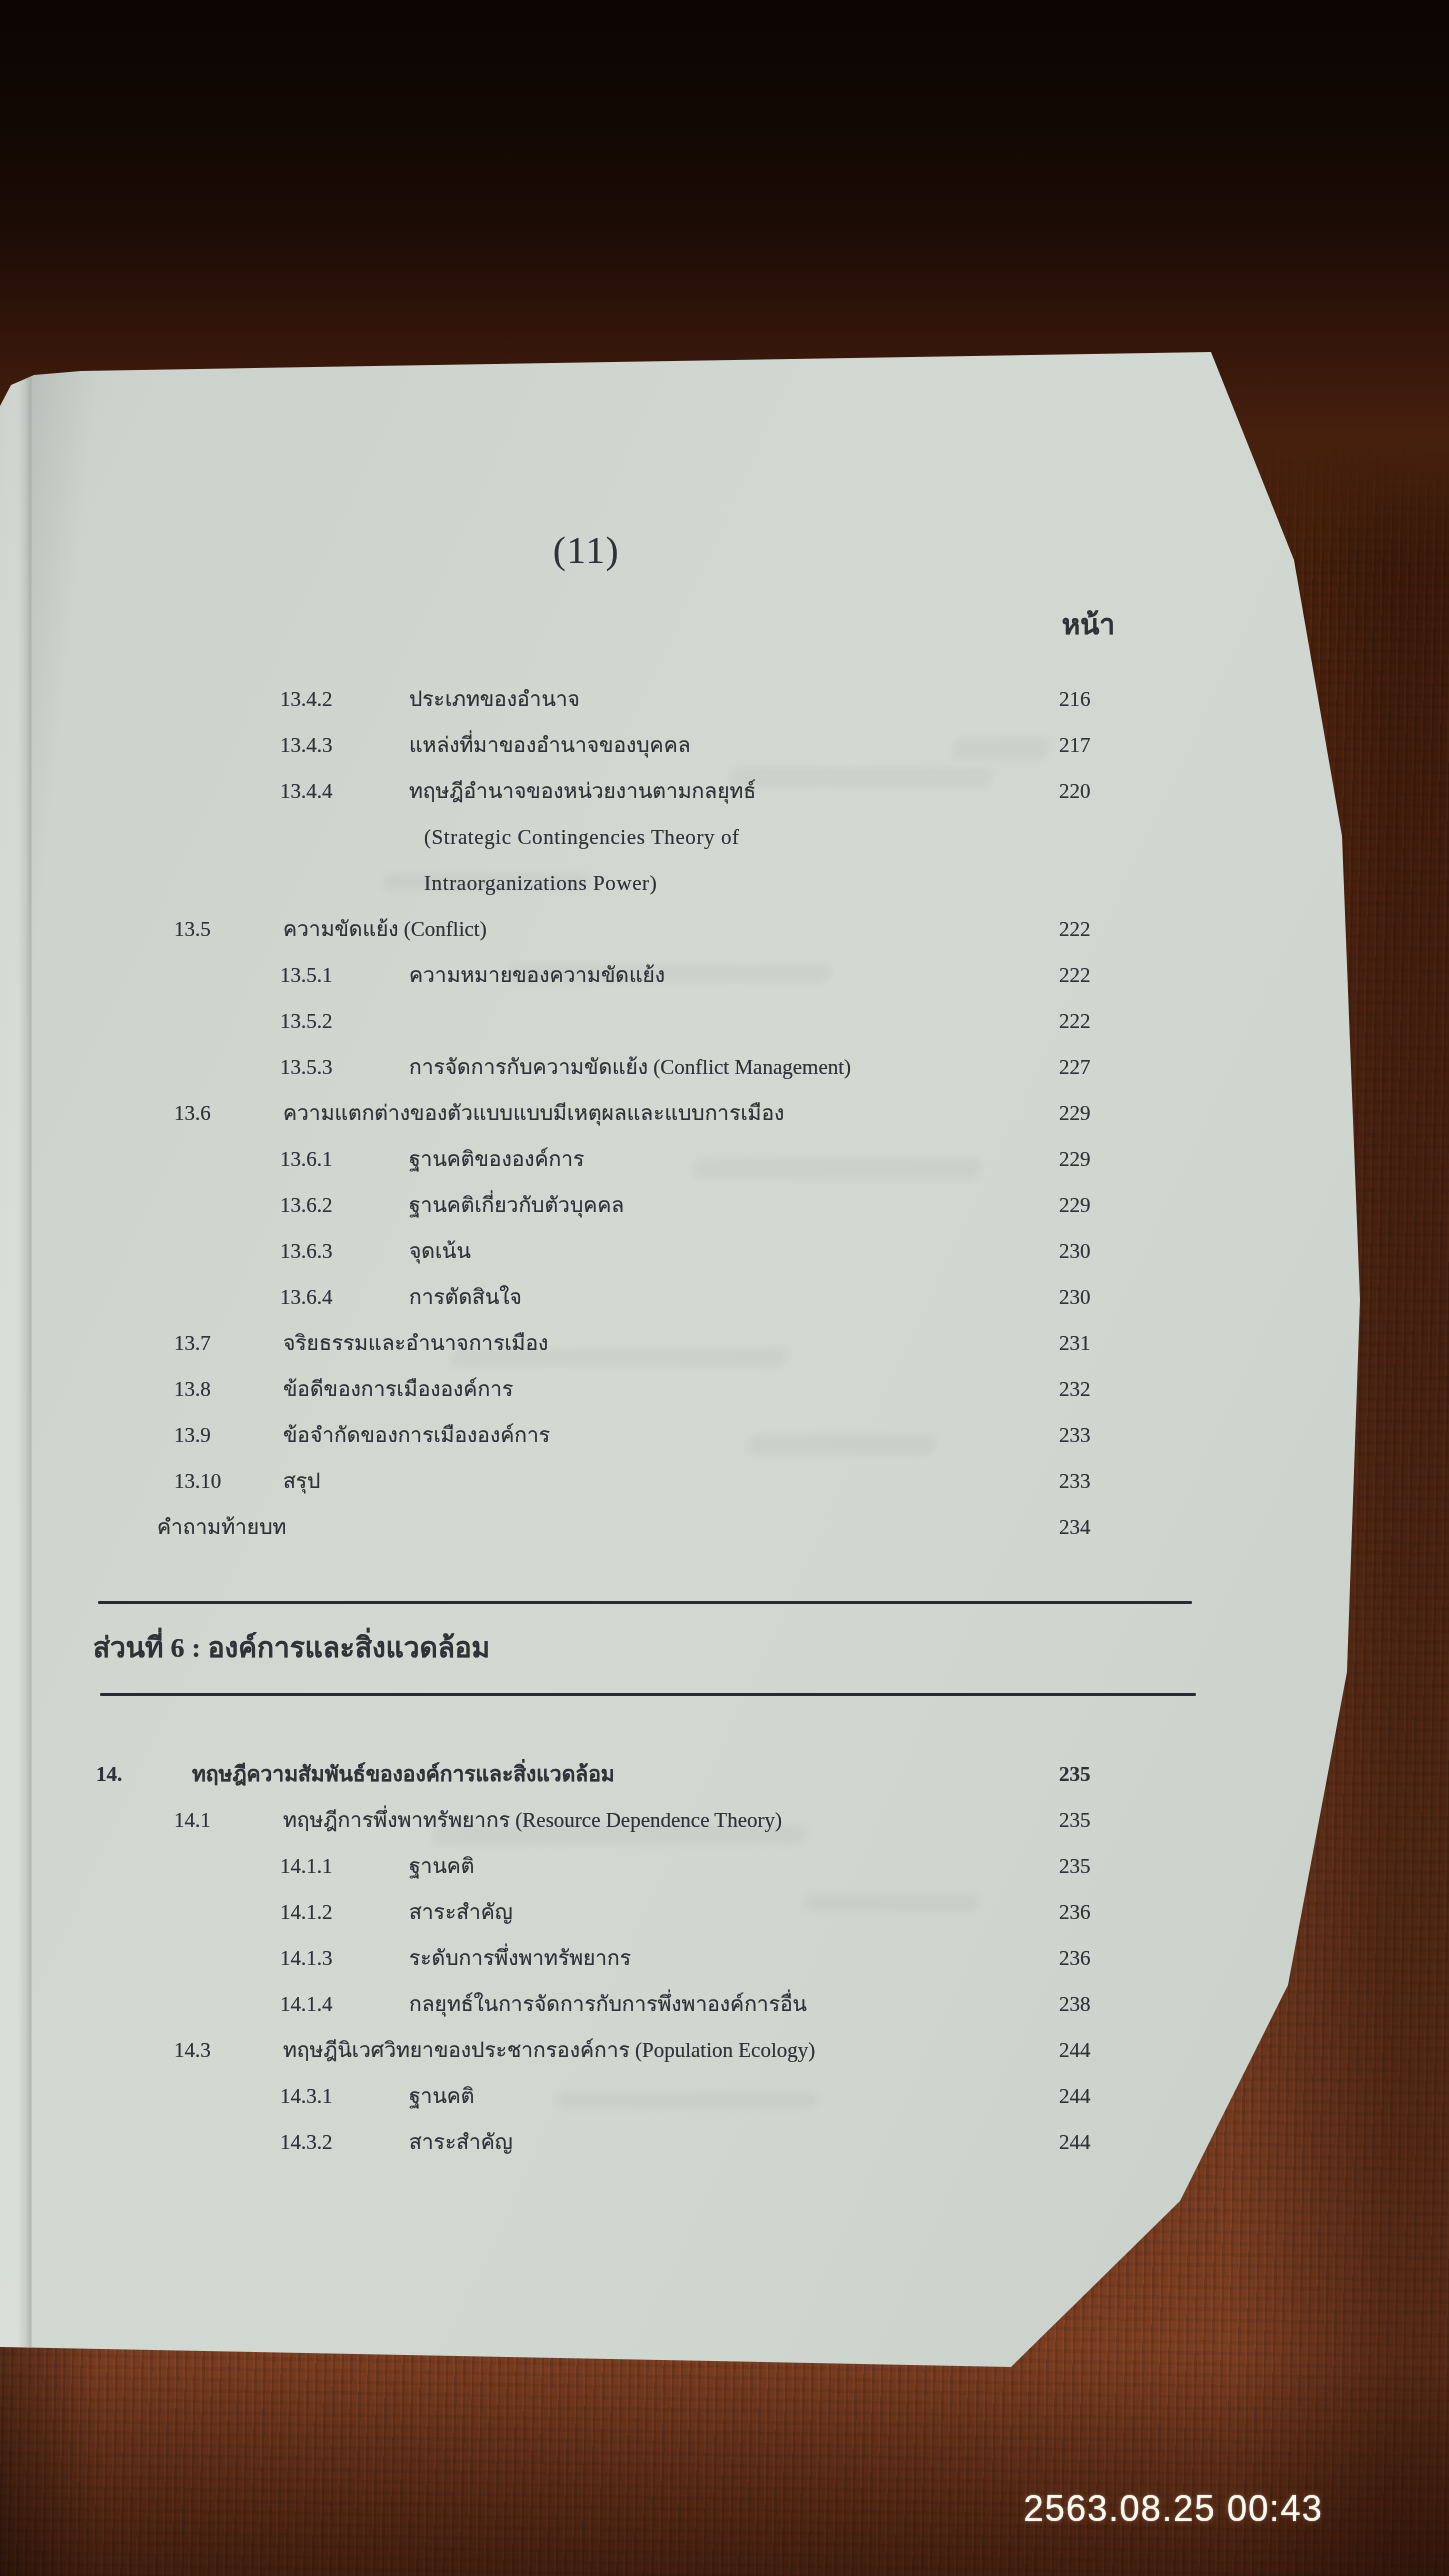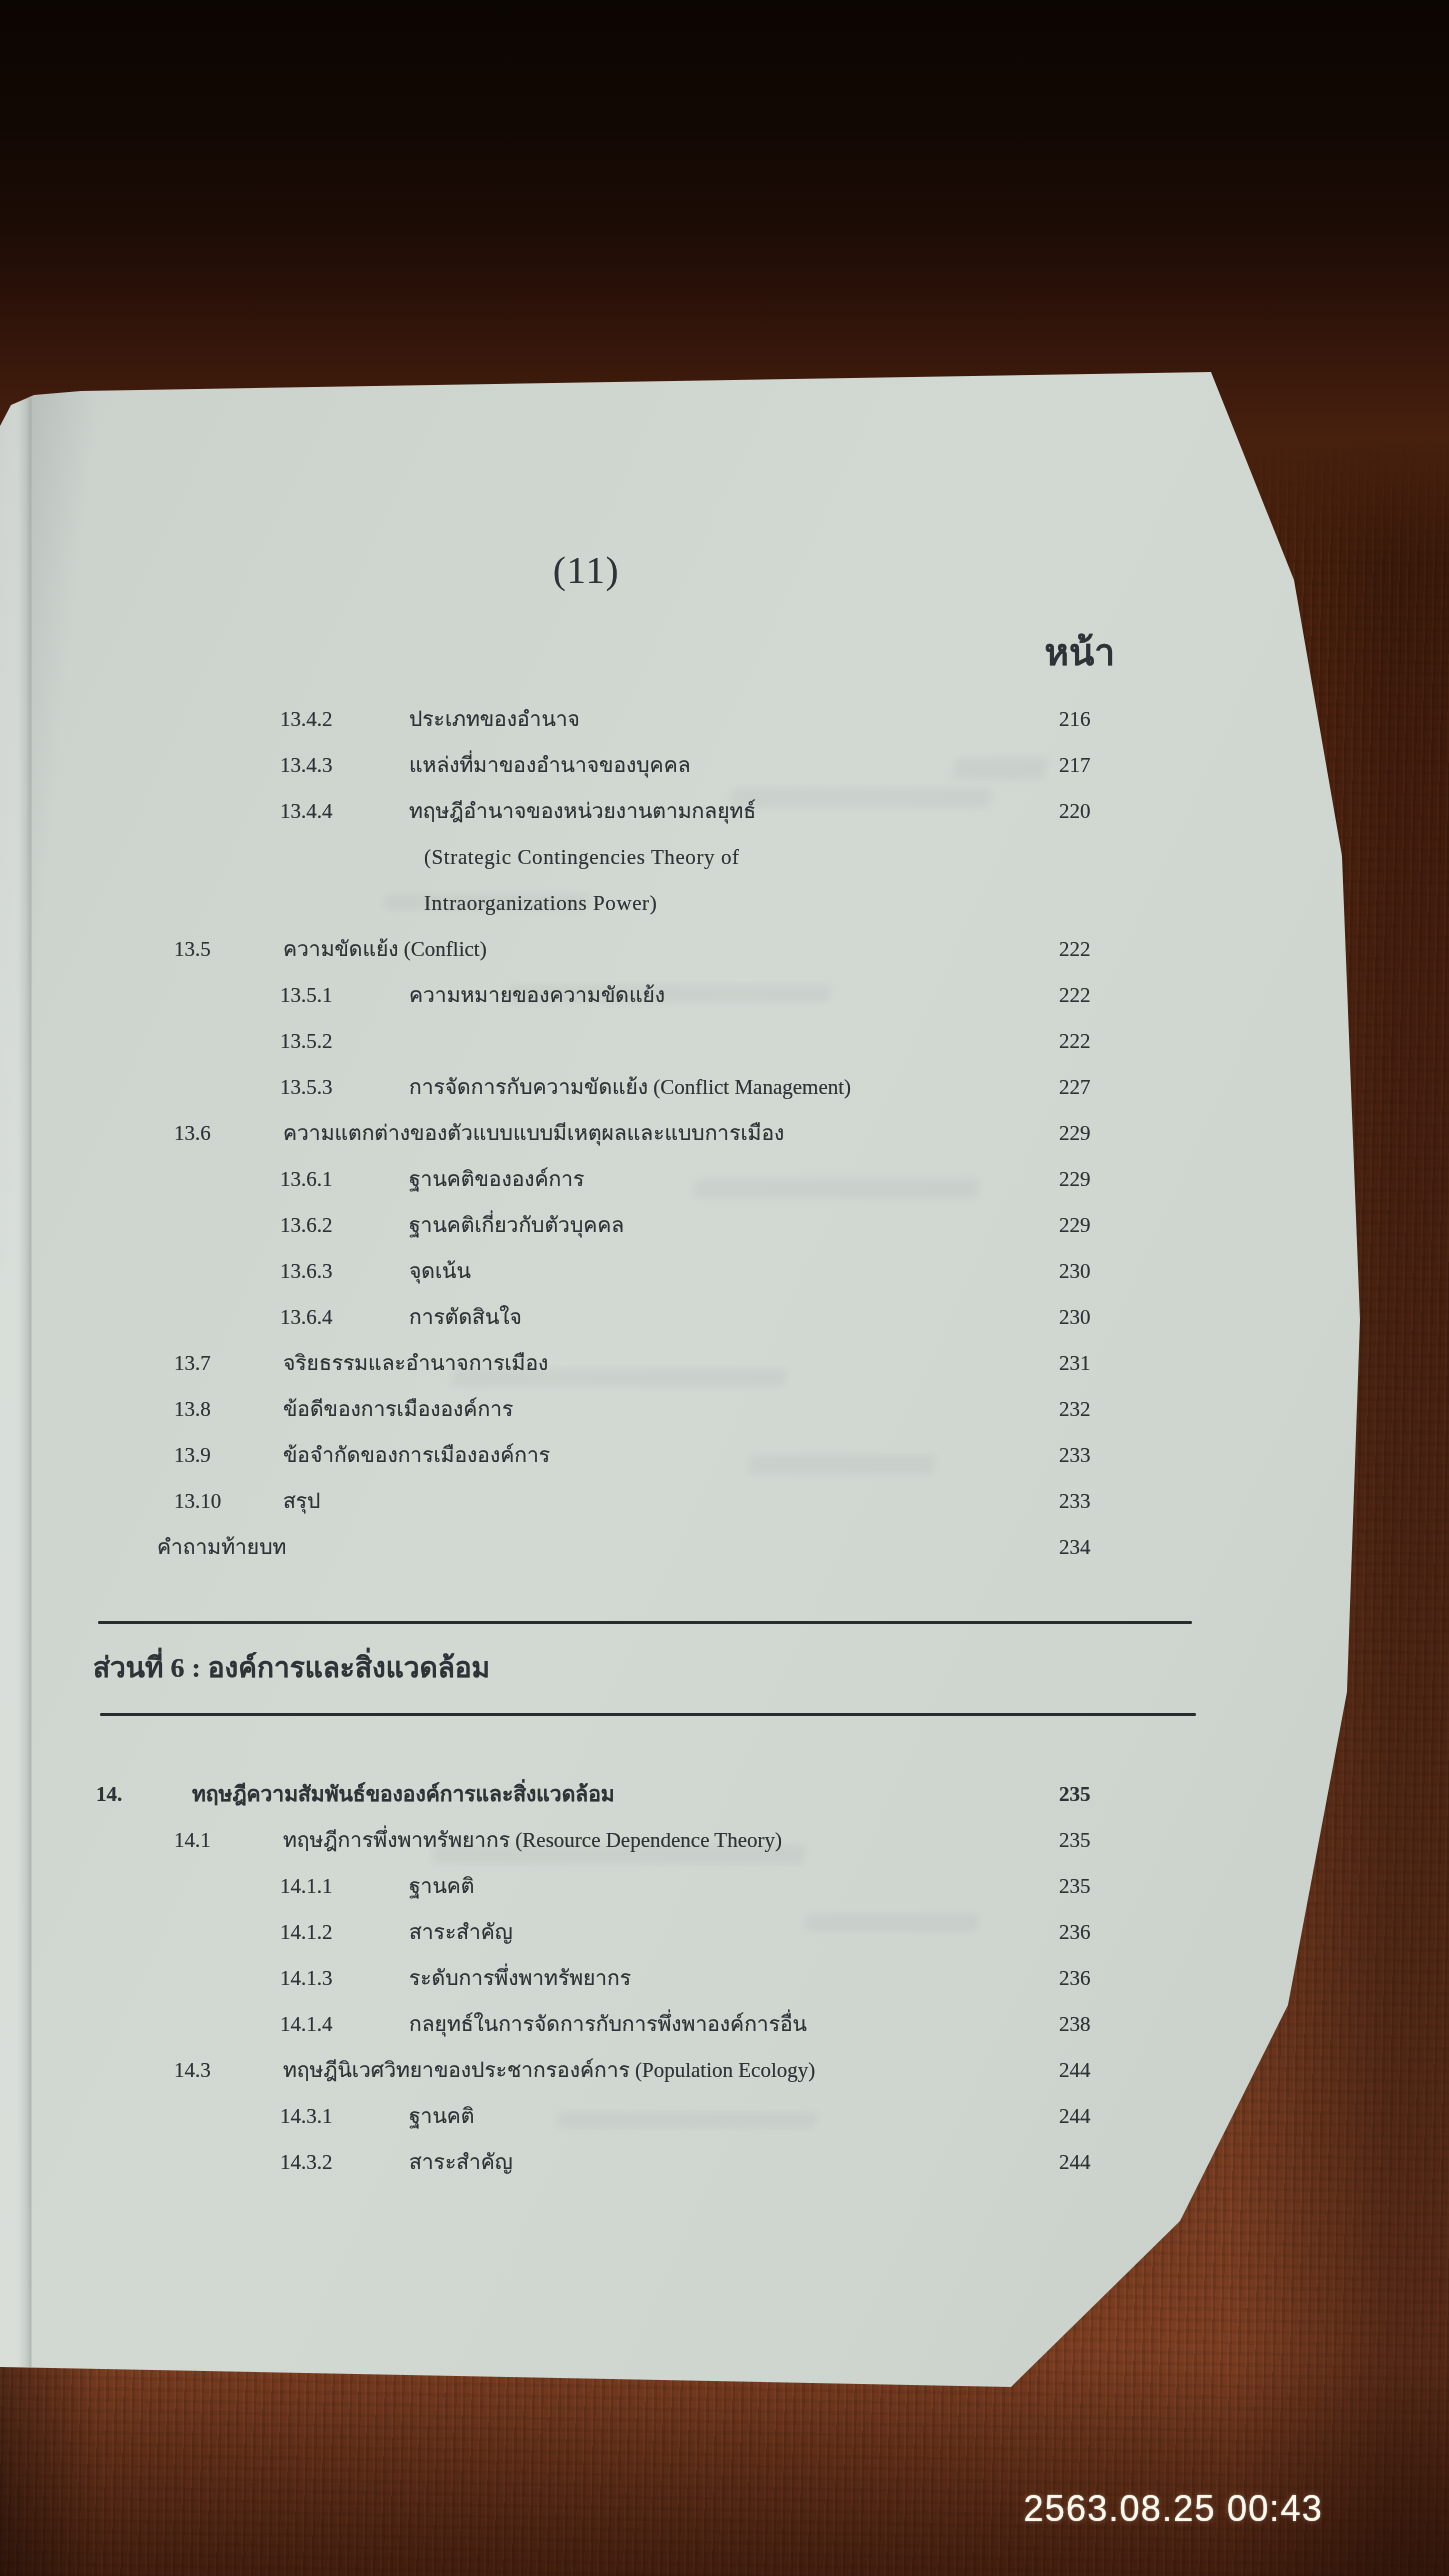--- a/index.html
+++ b/index.html
@@ -36,23 +36,23 @@
     filter:drop-shadow(0 17.3px 28.5px rgba(0,0,0,.55));
   }
   .edge-strip{
     position:absolute;left:0;top:378px;width:32px;height:1969px;
     background:linear-gradient(90deg,#dde2dd 0 17.3px,#c2c9c3 26px,#9fa6a1 31px,rgba(0,0,0,0) 32px);
     opacity:.65;
   }
   
   .ghost{position:absolute;background:#5d6664;opacity:.06;filter:blur(3.7px);border-radius:5px;transform:skewX(-8deg);}
   
-  .ink{color:#2e3337;text-shadow:0 0 0.6px rgba(30,34,38,.45);margin-top:20px;}
+  .ink{color:#2e3337;text-shadow:0 0 0.6px rgba(30,34,38,.45);}
   .page-label{position:absolute;left:553px;top:528px;font-size:38px;letter-spacing:1.2px;}
-  .col-header{position:absolute;right:334px;top:602px;font-size:37px;font-weight:700;}
+  .col-header{position:absolute;right:334px;top:602px;font-size:28px;font-weight:700;}
   .toc{position:absolute;left:0;right:0;}
   .toc-1{top:676px;}
   .toc-2{top:1751px;}
   .row{position:relative;height:46px;line-height:46px;font-size:21px;}
   .row span{position:absolute;top:0;white-space:nowrap;}
   .num{}
   .pageno{right:285px;width:105px;text-align:left;}
   .r-l1{font-weight:700;}
   .r-l1 .num{left:96px;}  .r-l1 .title{left:192px;}
   .r-l2 .num{left:174px;}  .r-l2 .title{left:283px;}

